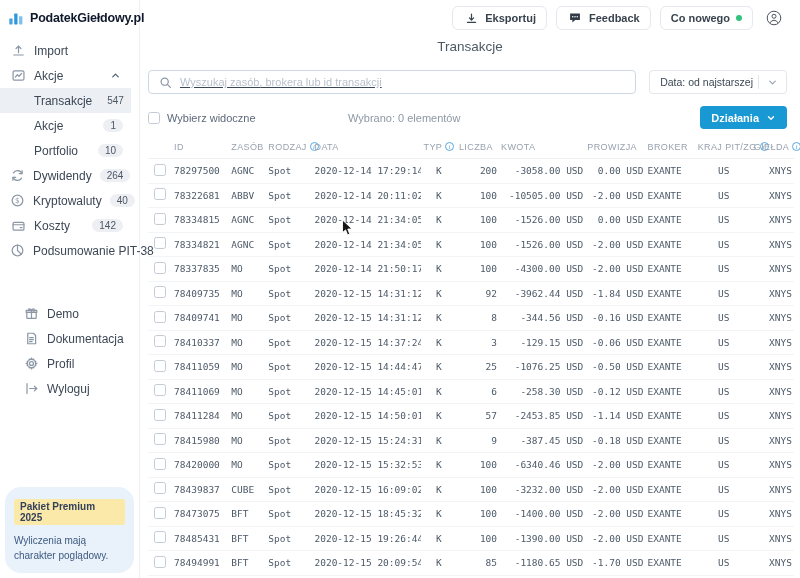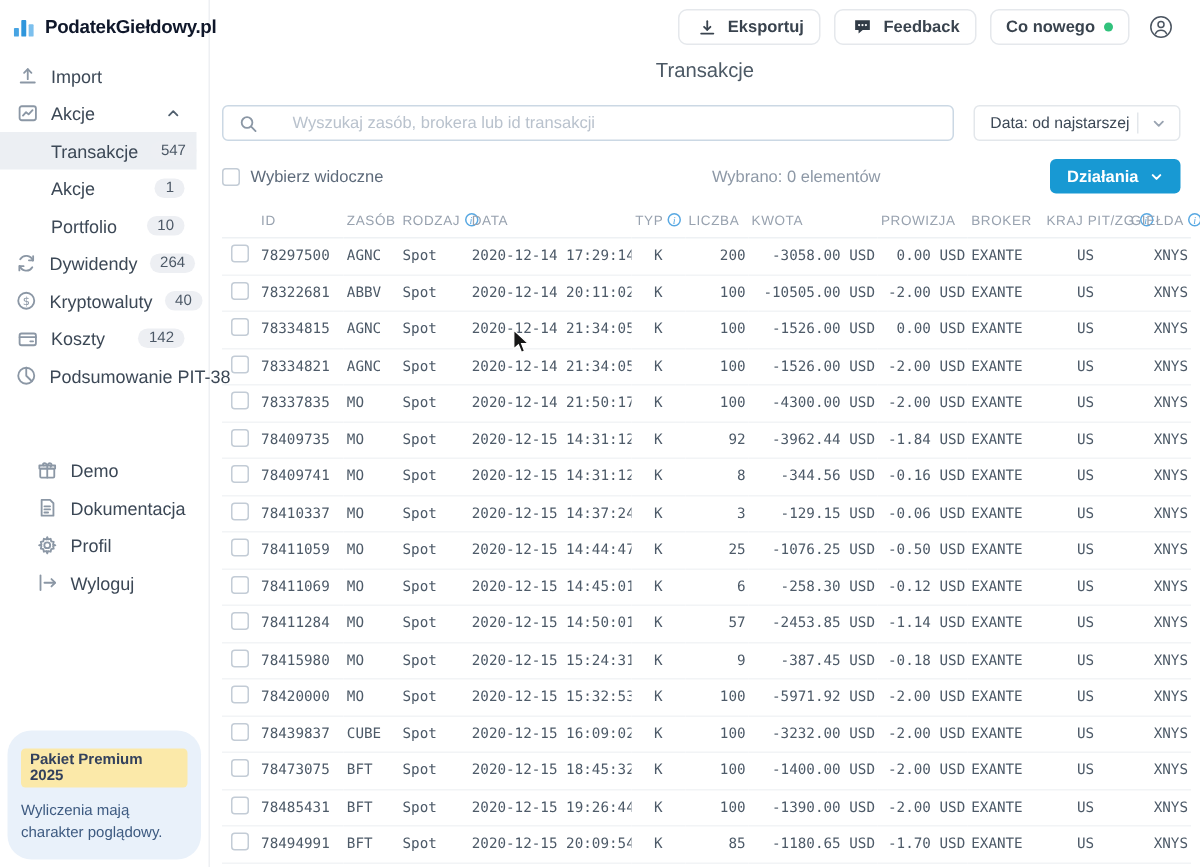--- a/index.html
+++ b/index.html
@@ -37,35 +37,35 @@
   .tb-btn { display:inline-flex; align-items:center; gap:6px; border:1px solid #e5e8ec;
     background:#fff; border-radius:6px; padding:0 10px; height:24px; font-size:11px;
     color:#39434e; font-weight:bold; cursor:pointer; font-family:inherit; }
   .dot { width:6px; height:6px; border-radius:50%; background:#31c27c; }
   .avatar { width:24px; height:24px; display:flex; align-items:center; justify-content:center;
     color:#4b5561; cursor:pointer; background:none; border:none; }
 
   .page-title { text-align:center; font-size:13.5px; font-weight:normal; color:#4c5965; margin-top:9px; }
 
   .controls-1 { display:flex; gap:13px; margin:16px 13px 0 8px; align-items:center; }
-  .searchbox { flex:1; display:flex; align-items:center; gap:22px; border:1px solid #cbd8e4;
-    border-radius:4px; height:24px; padding:0 8px; background:#fff; }
+  .searchbox { flex:1; display:flex; align-items:center; gap:7px; border:1px solid #cbd8e4;
+    border-radius:4px; height:24px; padding:0 8px; background:#fff;text-decoration:underline; }
   .searchbox input { border:none; outline:none; flex:1; font-size:11px; color:#3c4856;
     font-family:inherit; background:transparent; }
   .searchbox input::placeholder { color:#b9c2cd; }
   .sortsel { width:138px; min-width:138px; display:flex; align-items:center; border:1px solid #e3e7eb;
     border-radius:4px; height:24px; padding:0 6px 0 4px; cursor:pointer; background:#fff; }
   .sortsel .lbl { flex:1; text-align:right; font-size:10.5px; color:#3c4856; }
   .sortsel .sep { width:1px; height:14px; background:#e3e7eb; margin:0 5px; }
 
   .controls-2 { display:flex; align-items:center; margin:12px 13px 0 8px; }
   .chk { appearance:none; -webkit-appearance:none; width:12px; height:12px; border:1px solid #c3ccd6;
     border-radius:2.5px; background:#fff; cursor:pointer; }
   .select-visible { display:flex; align-items:center; gap:7px; font-size:11px; color:#5d6a7a; width:200px; }
-  .sel-count { flex:1; text-align:right; font-size:11px; color:#8d98a6; }
+  .sel-count { flex:1; text-align:left; font-size:11px; color:#8d98a6; }
   .actions-wrap { width:200px; display:flex; justify-content:flex-end; }
   .actions-btn { background:#1899d3; color:#fff; border:none; border-radius:4px; height:23px;
     padding:0 11px; font-size:11px; font-weight:bold; display:inline-flex; align-items:center;
     gap:7px; cursor:pointer; font-family:inherit; }
 
   
   .tblwrap { margin:8px 6px 0 8px; }
   table { width:100%; border-collapse:collapse; table-layout:fixed; }
   th { font-size:9px; font-weight:normal; color:#98a2af; letter-spacing:0.4px; text-align:left;
     padding:5px 2px 6px 2px; border-bottom:1px solid #eef1f4; white-space:nowrap; }
@@ -504,21 +504,21 @@
               <td class="al-r">XNYS</td>
             </tr>
             <tr>
               <td class="al-c"><input type="checkbox" class="chk" style=""></td>
               <td class="al-l">78420000</td>
               <td class="al-l">MO</td>
               <td class="al-l">Spot</td>
               <td class="al-l">2020-12-15 15:32:53</td>
               <td class="al-c">K</td>
               <td class="al-r">100</td>
-              <td class="al-r">-5971.92 USD</td>
+              <td class="al-r">-6340.46 USD</td>
               <td class="al-r">-2.00 USD</td>
               <td class="al-l">EXANTE</td>
               <td class="al-c">US</td>
               <td class="al-r">XNYS</td>
             </tr>
             <tr>
               <td class="al-c"><input type="checkbox" class="chk" style=""></td>
               <td class="al-l">78439837</td>
               <td class="al-l">CUBE</td>
               <td class="al-l">Spot</td>

